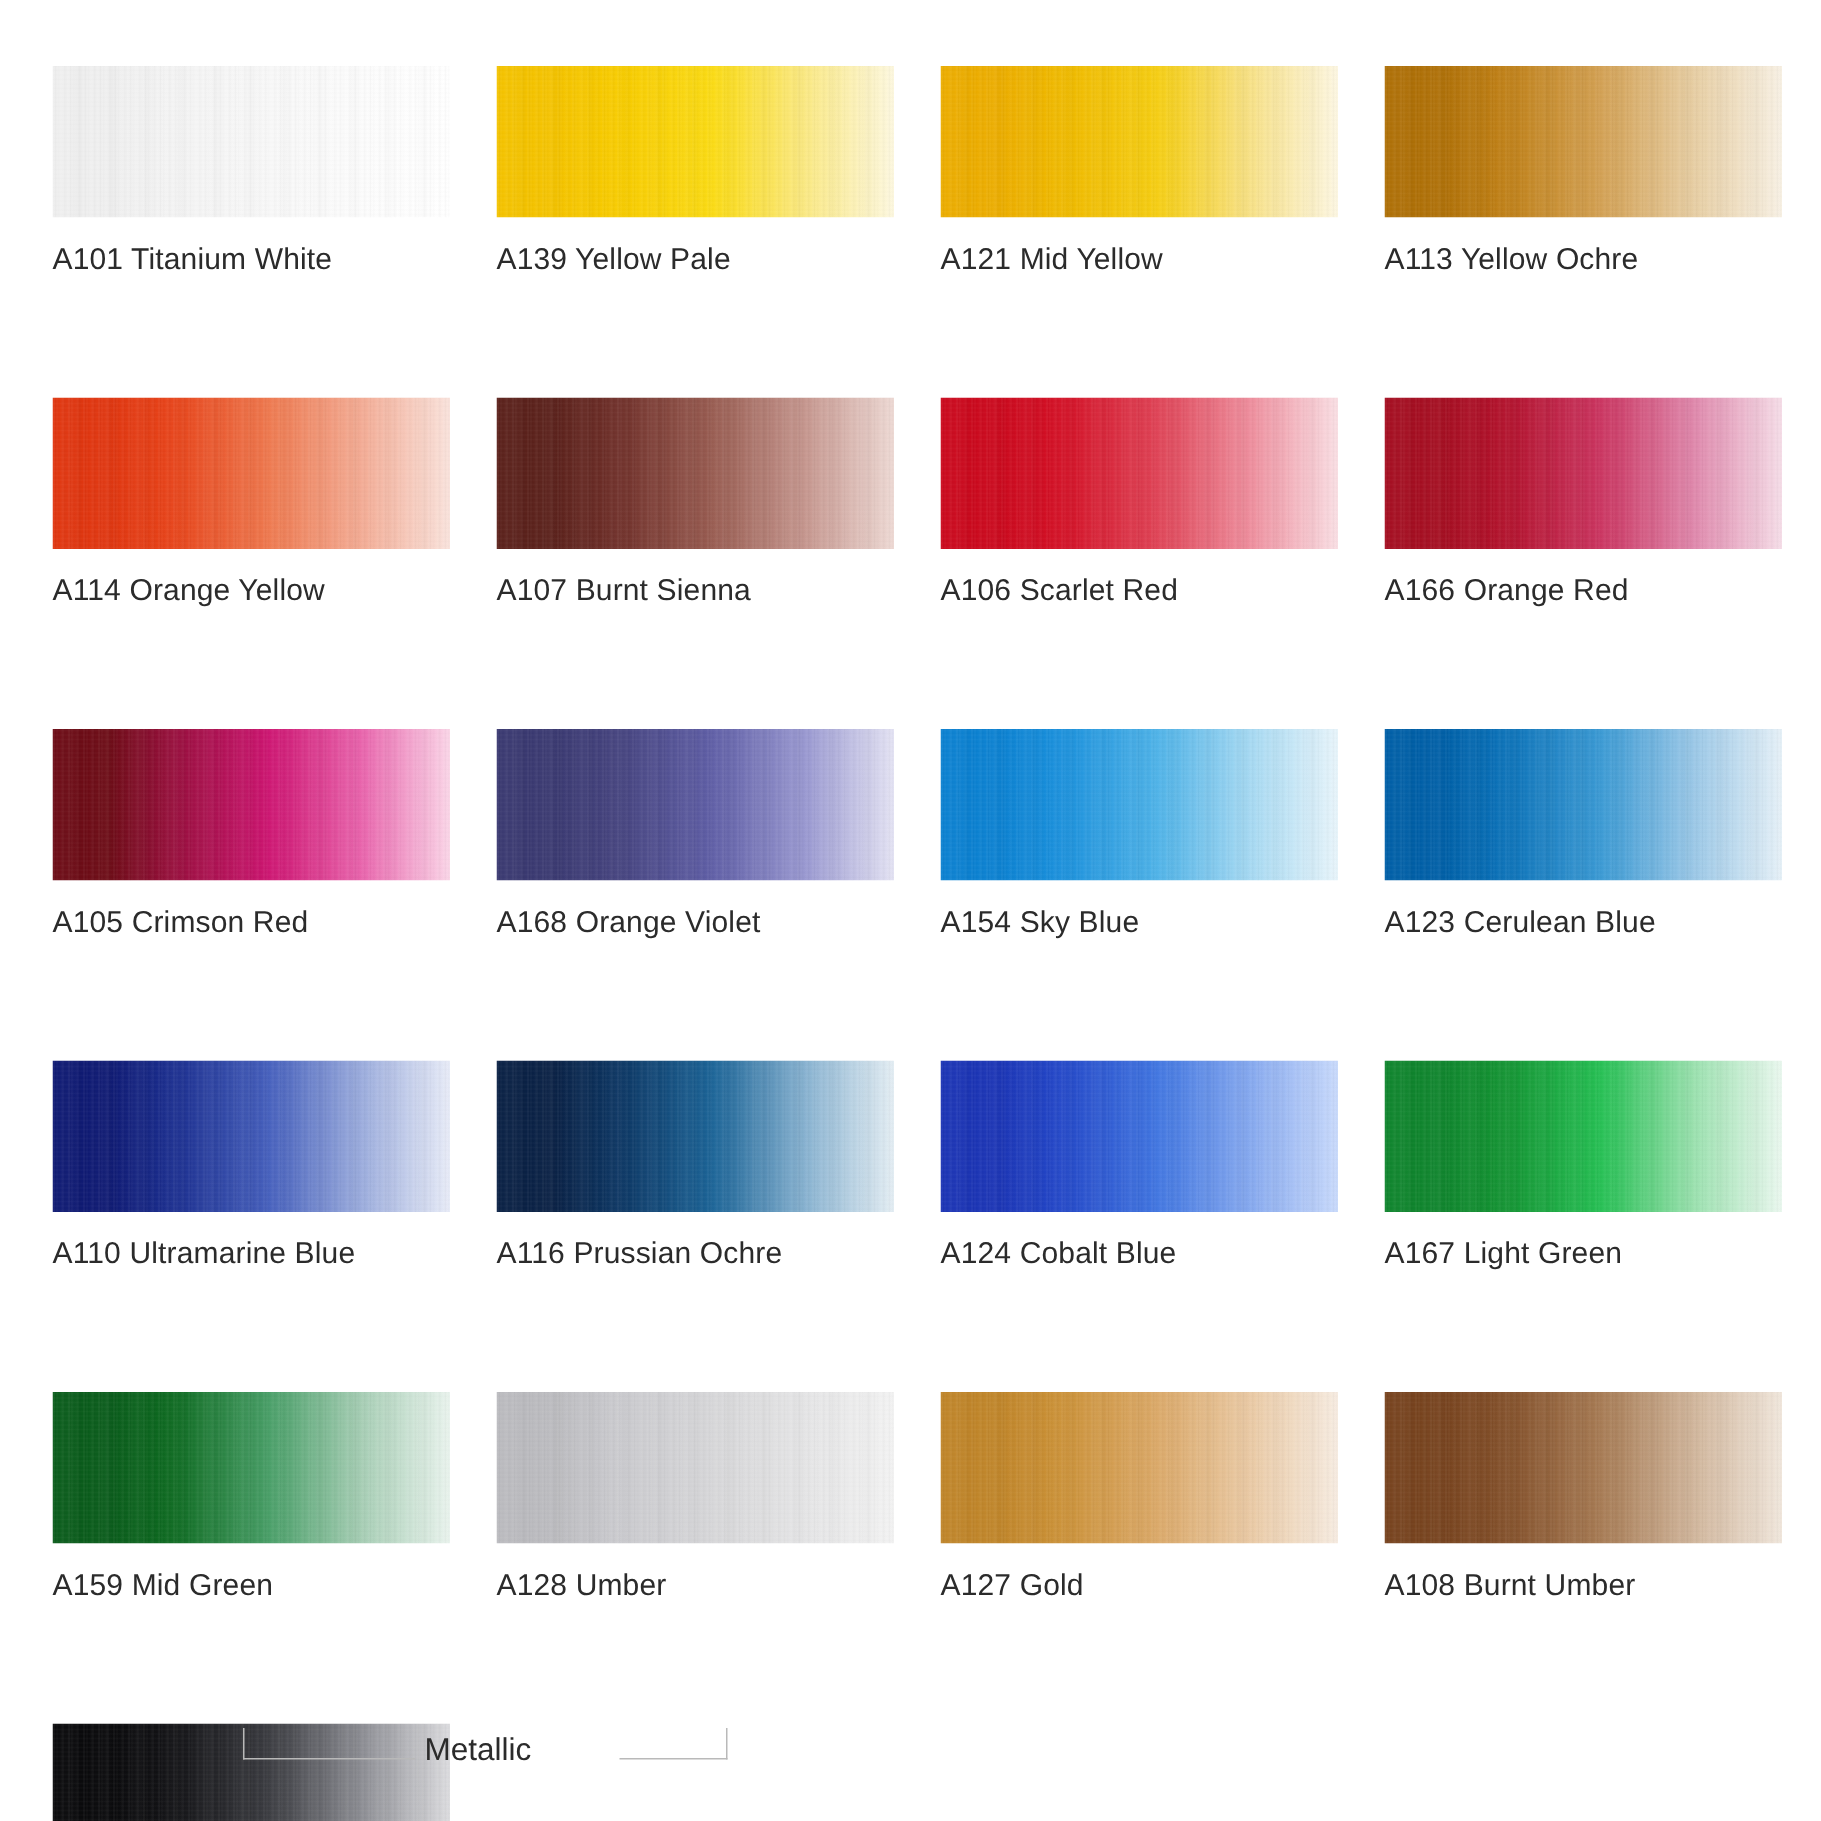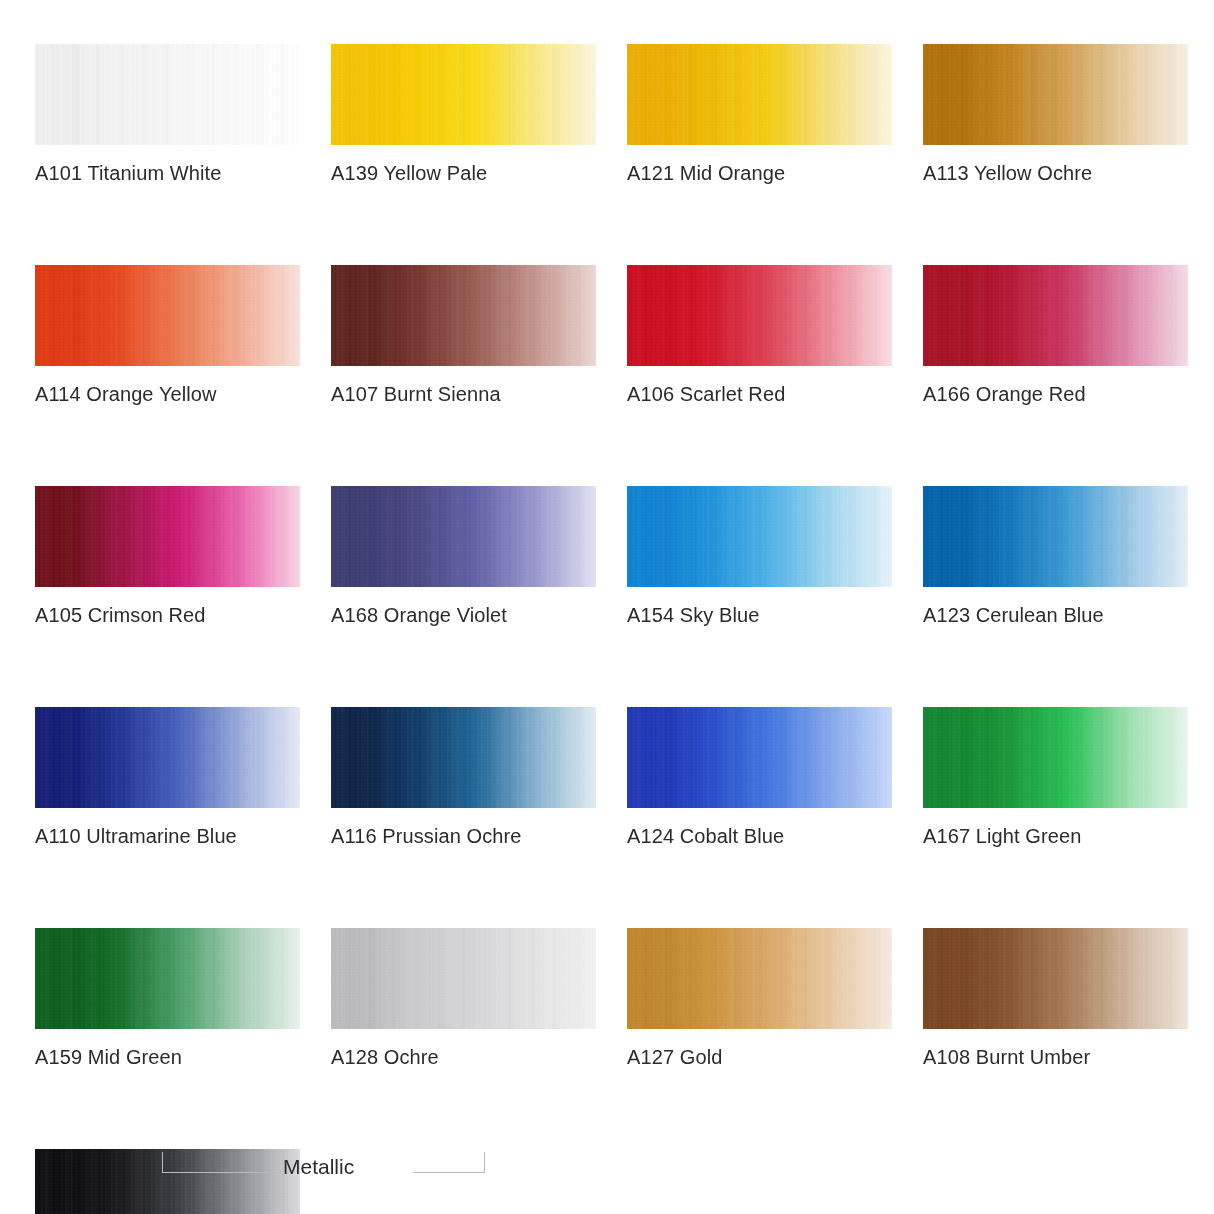--- a/index.html
+++ b/index.html
@@ -157,21 +157,21 @@
           <div class="grain"></div>
         </div>
         <div class="label">A139 Yellow Pale</div>
       </div>
       <div class="cell">
         <div class="swatch">
           <div class="paint" style="background: linear-gradient(to right, rgb(237, 174, 0) 0%, rgb(237, 174, 0) 14%, rgb(240, 186, 0) 30%, rgb(246, 207, 20) 55%, rgb(248, 226, 136) 78%, rgb(253, 247, 226) 100%);"></div>
           <div class="tex"></div>
           <div class="grain"></div>
         </div>
-        <div class="label">A121 Mid Orange</div>
+        <div class="label">A121 Mid Yellow</div>
       </div>
       <div class="cell">
         <div class="swatch">
           <div class="paint" style="background: linear-gradient(to right, rgb(176, 113, 8) 0%, rgb(176, 113, 8) 14%, rgb(192, 128, 22) 30%, rgb(212, 162, 85) 55%, rgb(232, 207, 164) 78%, rgb(248, 241, 228) 100%);"></div>
           <div class="tex"></div>
           <div class="grain"></div>
         </div>
         <div class="label">A113 Yellow Ochre</div>
       </div>
       <div class="cell">
@@ -277,21 +277,21 @@
           <div class="grain"></div>
         </div>
         <div class="label">A159 Mid Green</div>
       </div>
       <div class="cell">
         <div class="swatch">
           <div class="paint" style="background: linear-gradient(to right, rgb(188, 188, 192) 0%, rgb(188, 188, 192) 14%, rgb(203, 203, 207) 30%, rgb(216, 216, 218) 55%, rgb(230, 230, 231) 78%, rgb(243, 243, 243) 100%);"></div>
           <div class="tex"></div>
           <div class="grain"></div>
         </div>
-        <div class="label">A128 Ochre</div>
+        <div class="label">A128 Umber</div>
       </div>
       <div class="cell">
         <div class="swatch">
           <div class="paint" style="background: linear-gradient(to right, rgb(193, 134, 42) 0%, rgb(193, 134, 42) 14%, rgb(204, 146, 56) 30%, rgb(220, 170, 106) 55%, rgb(235, 203, 166) 78%, rgb(247, 236, 225) 100%);"></div>
           <div class="tex"></div>
           <div class="grain"></div>
         </div>
         <div class="label">A127 Gold</div>
       </div>
       <div class="cell">

